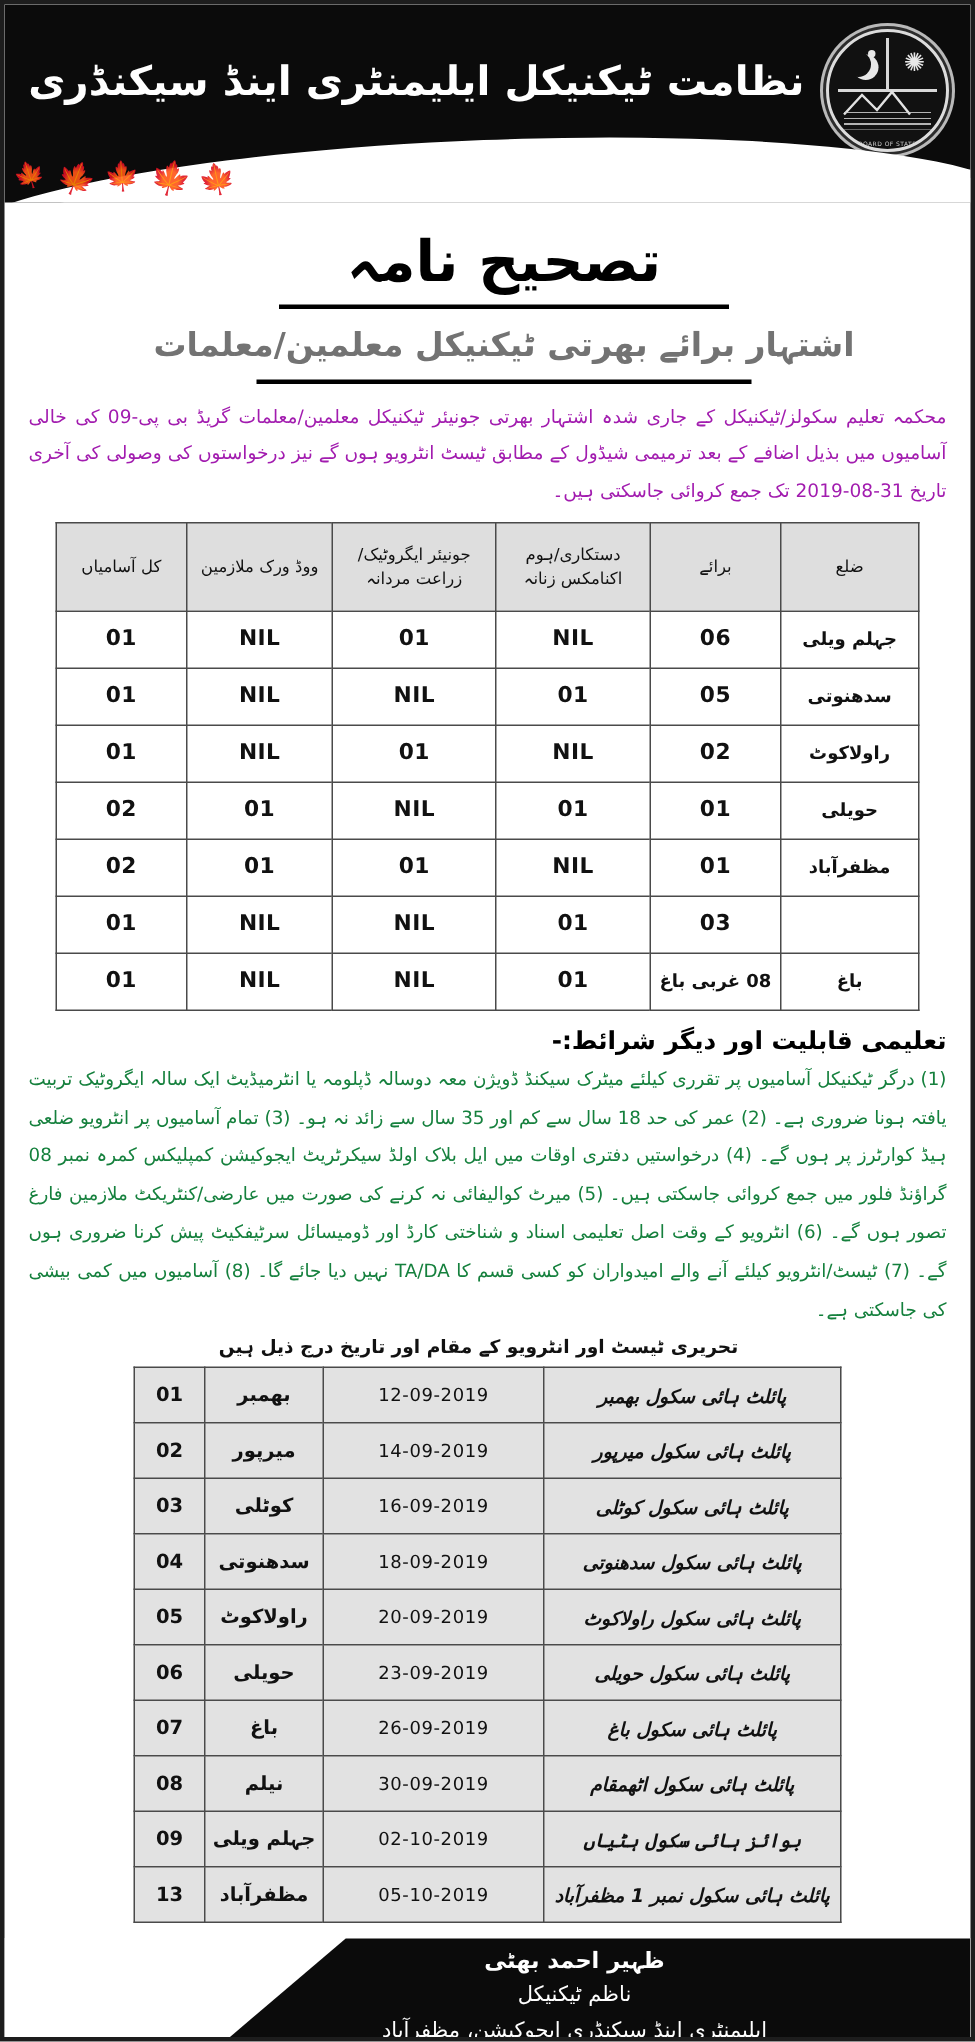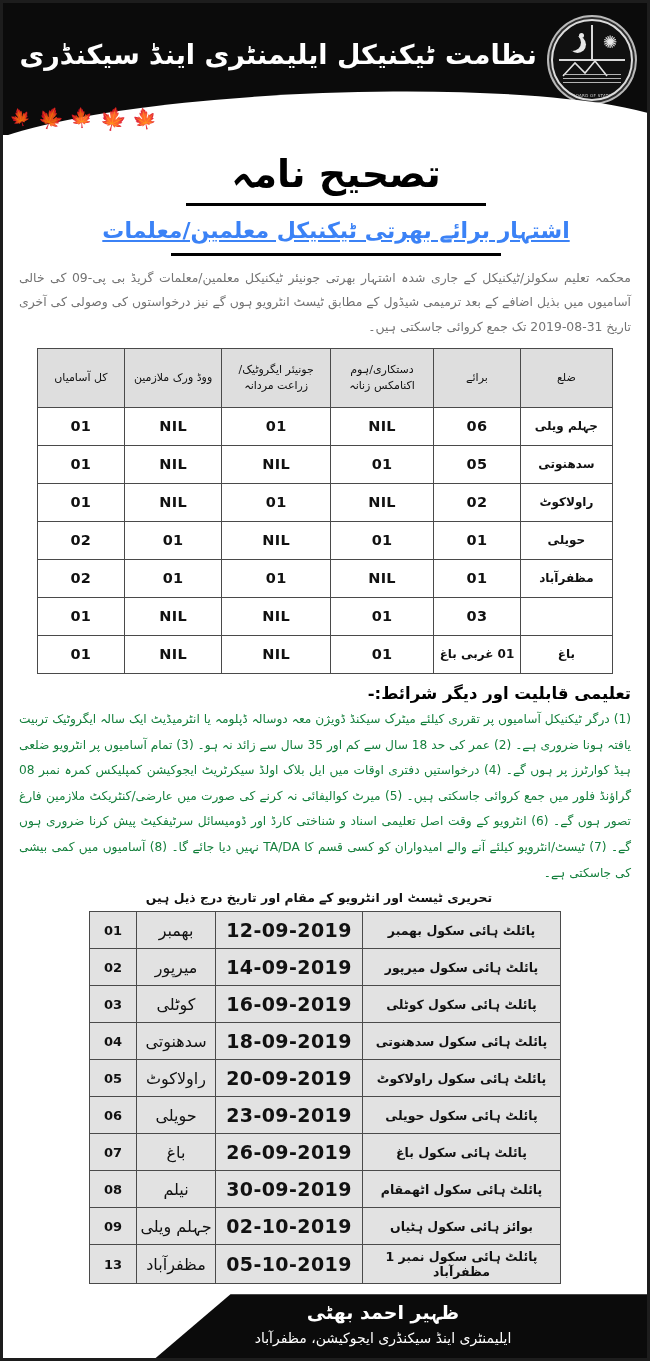--- a/index.html
+++ b/index.html
@@ -199,39 +199,38 @@
   }
   .rule {
     width: 300px;
     height: 3px;
     background: #000;
     margin: 4px auto 8px auto;
   }
   .headline-sub {
     font-size: 22px;
     font-weight: bold;
-    color: #3b82f6;
+    color: #737373;
     direction: rtl;
     line-height: 1.5;
-    text-decoration: underline;
   }
   .rule2 {
     width: 330px;
     height: 3px;
     background: #000;
     margin: 6px auto 0 auto;
   }
 
   
   .intro {
     direction: rtl;
     text-align: justify;
     font-size: 12.4px;
     line-height: 2.0;
-    color: #737373;
+    color: #a21caf;
     padding: 10px 16px 6px 16px;
   }
 
   
   .table-wrap { padding: 2px 34px 0 34px; }
   table.grid {
     width: 100%;
     border-collapse: collapse;
     direction: rtl;
     table-layout: fixed;
@@ -275,23 +274,23 @@
   table.sched td {
     border: 1.5px solid #4a4a4a;
     background: #e2e2e2;
     text-align: center;
     vertical-align: middle;
     height: 28px;
     padding: 4px 3px;
     color: #111;
   }
   table.sched td.num { font-size: 13px; font-weight: bold; width: 40px; }
-  table.sched td.dist { font-size: 16px; font-weight: normal; width: 72px; }
-  table.sched td.date { font-size: 19px; font-weight: bold; width: 140px; letter-spacing: .4px; margin-top: 20px; }
-  table.sched td.venue { font-size: 12.5px; font-weight: bold; }
+  table.sched td.dist { font-size: 13px; font-weight: bold; width: 72px; }
+  table.sched td.date { font-size: 12px; font-weight: normal; width: 140px; letter-spacing: .4px; margin-top: 20px; }
+  table.sched td.venue { font-size: 12.5px; font-weight: bold; font-style: italic; }
 
   
   .cond-head {
     direction: rtl;
     text-align: right;
     font-size: 16.5px;
     font-weight: bold;
     color: #000000;
     padding: 10px 16px 2px 16px;
   }
@@ -329,21 +328,21 @@
   }
   .footer-text {
     position: absolute;
     inset: 0;
     direction: rtl;
     text-align: center;
     color: #fff;
     padding: 4px 24px 0 140px;
     box-sizing: border-box;
   }
-  .sig-name { font-size: 19px; font-weight: bold; line-height: 1.5; }
+  .sig-name { font-size: 15px; font-weight: bold; line-height: 1.5; }
   .sig-title { font-size: 14px; line-height: 1.7; }
   .sig-dept { font-size: 14px; line-height: 1.7; }
 </style>
 </head>
 <body>
 
 <div class="page">
 
   <div class="masthead">
     <div class="masthead-inner">
@@ -439,21 +438,21 @@
         <tr>
           <td class="urdu"></td>
           <td>03</td>
           <td>01</td>
           <td>NIL</td>
           <td>NIL</td>
           <td>01</td>
         </tr>
         <tr>
           <td class="urdu">باغ</td>
-          <td class="urdu">01 غربی باغ</td>
+          <td class="urdu">08 غربی باغ</td>
           <td>01</td>
           <td>NIL</td>
           <td>NIL</td>
           <td>01</td>
         </tr>
       </tbody>
     </table>
   </div>
 
   <div class="cond-head">تعلیمی قابلیت اور دیگر شرائط:-</div>
@@ -524,18 +523,19 @@
           <td class="num">13</td>
         </tr>
       </tbody>
     </table>
   </div>
 
   <div class="footer">
     <div class="footer-black"></div>
     <div class="footer-text">
       <div class="sig-name">ظہیر احمد بھٹی</div>
+      <div class="sig-title">ناظم ٹیکنیکل</div>
       <div class="sig-dept">ایلیمنٹری اینڈ سیکنڈری ایجوکیشن، مظفرآباد</div>
     </div>
 
   </div>
 
 </div>
 
 </body></html>

